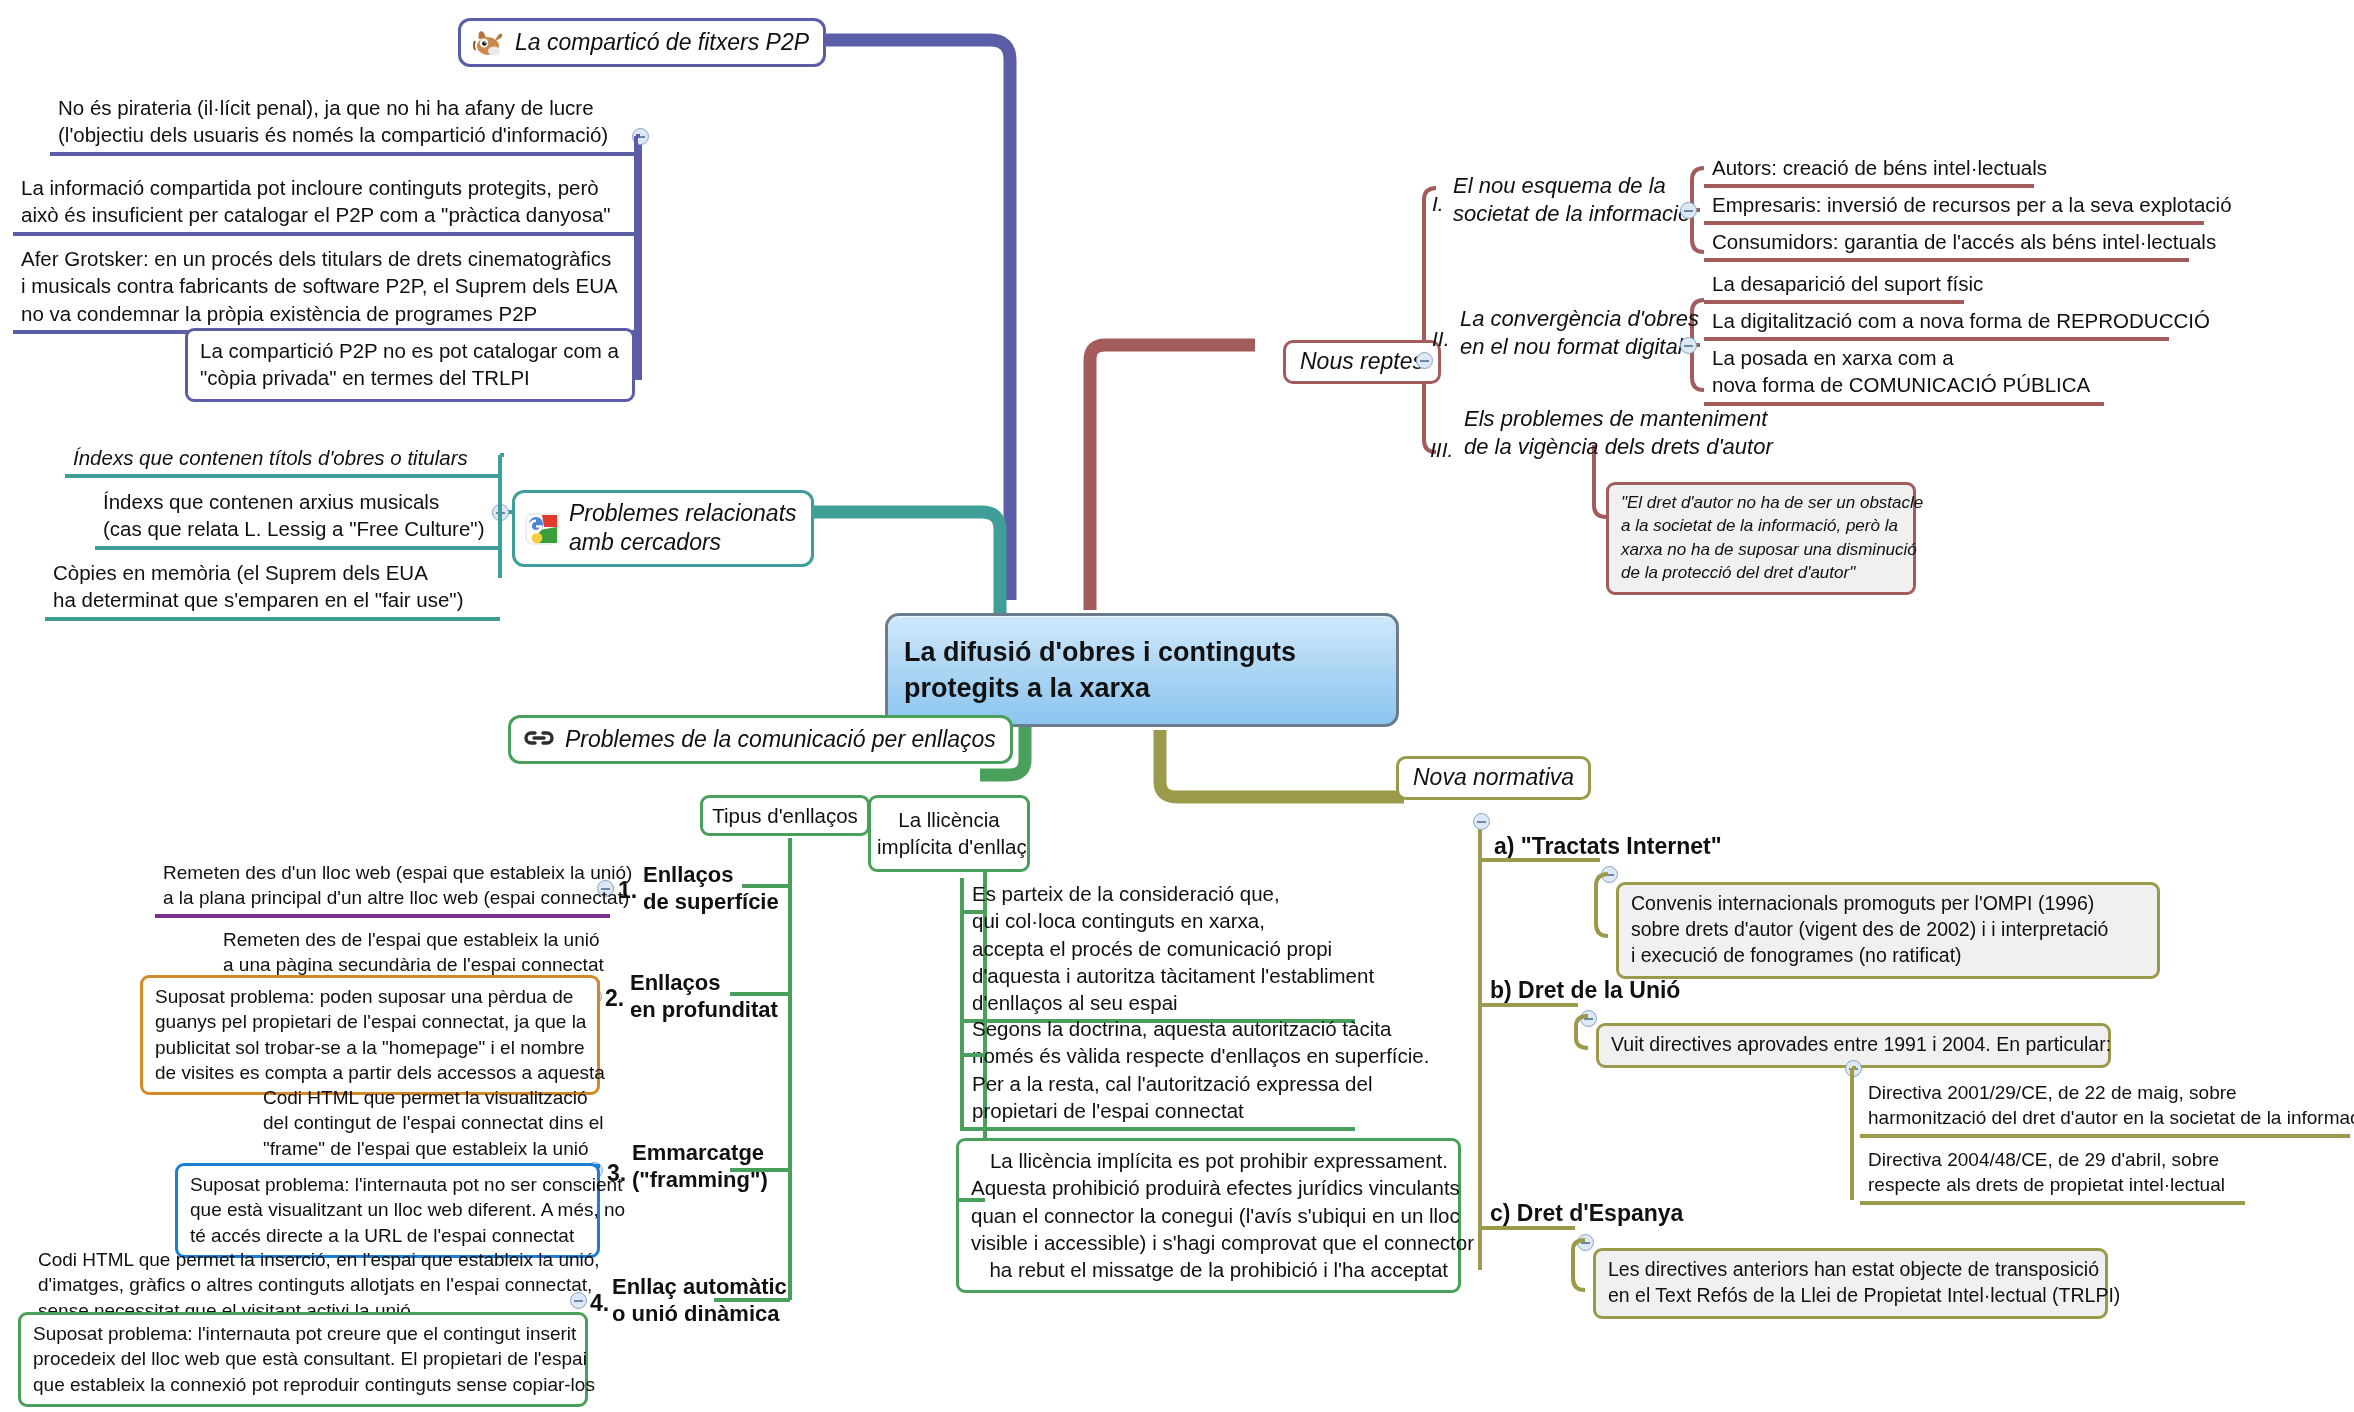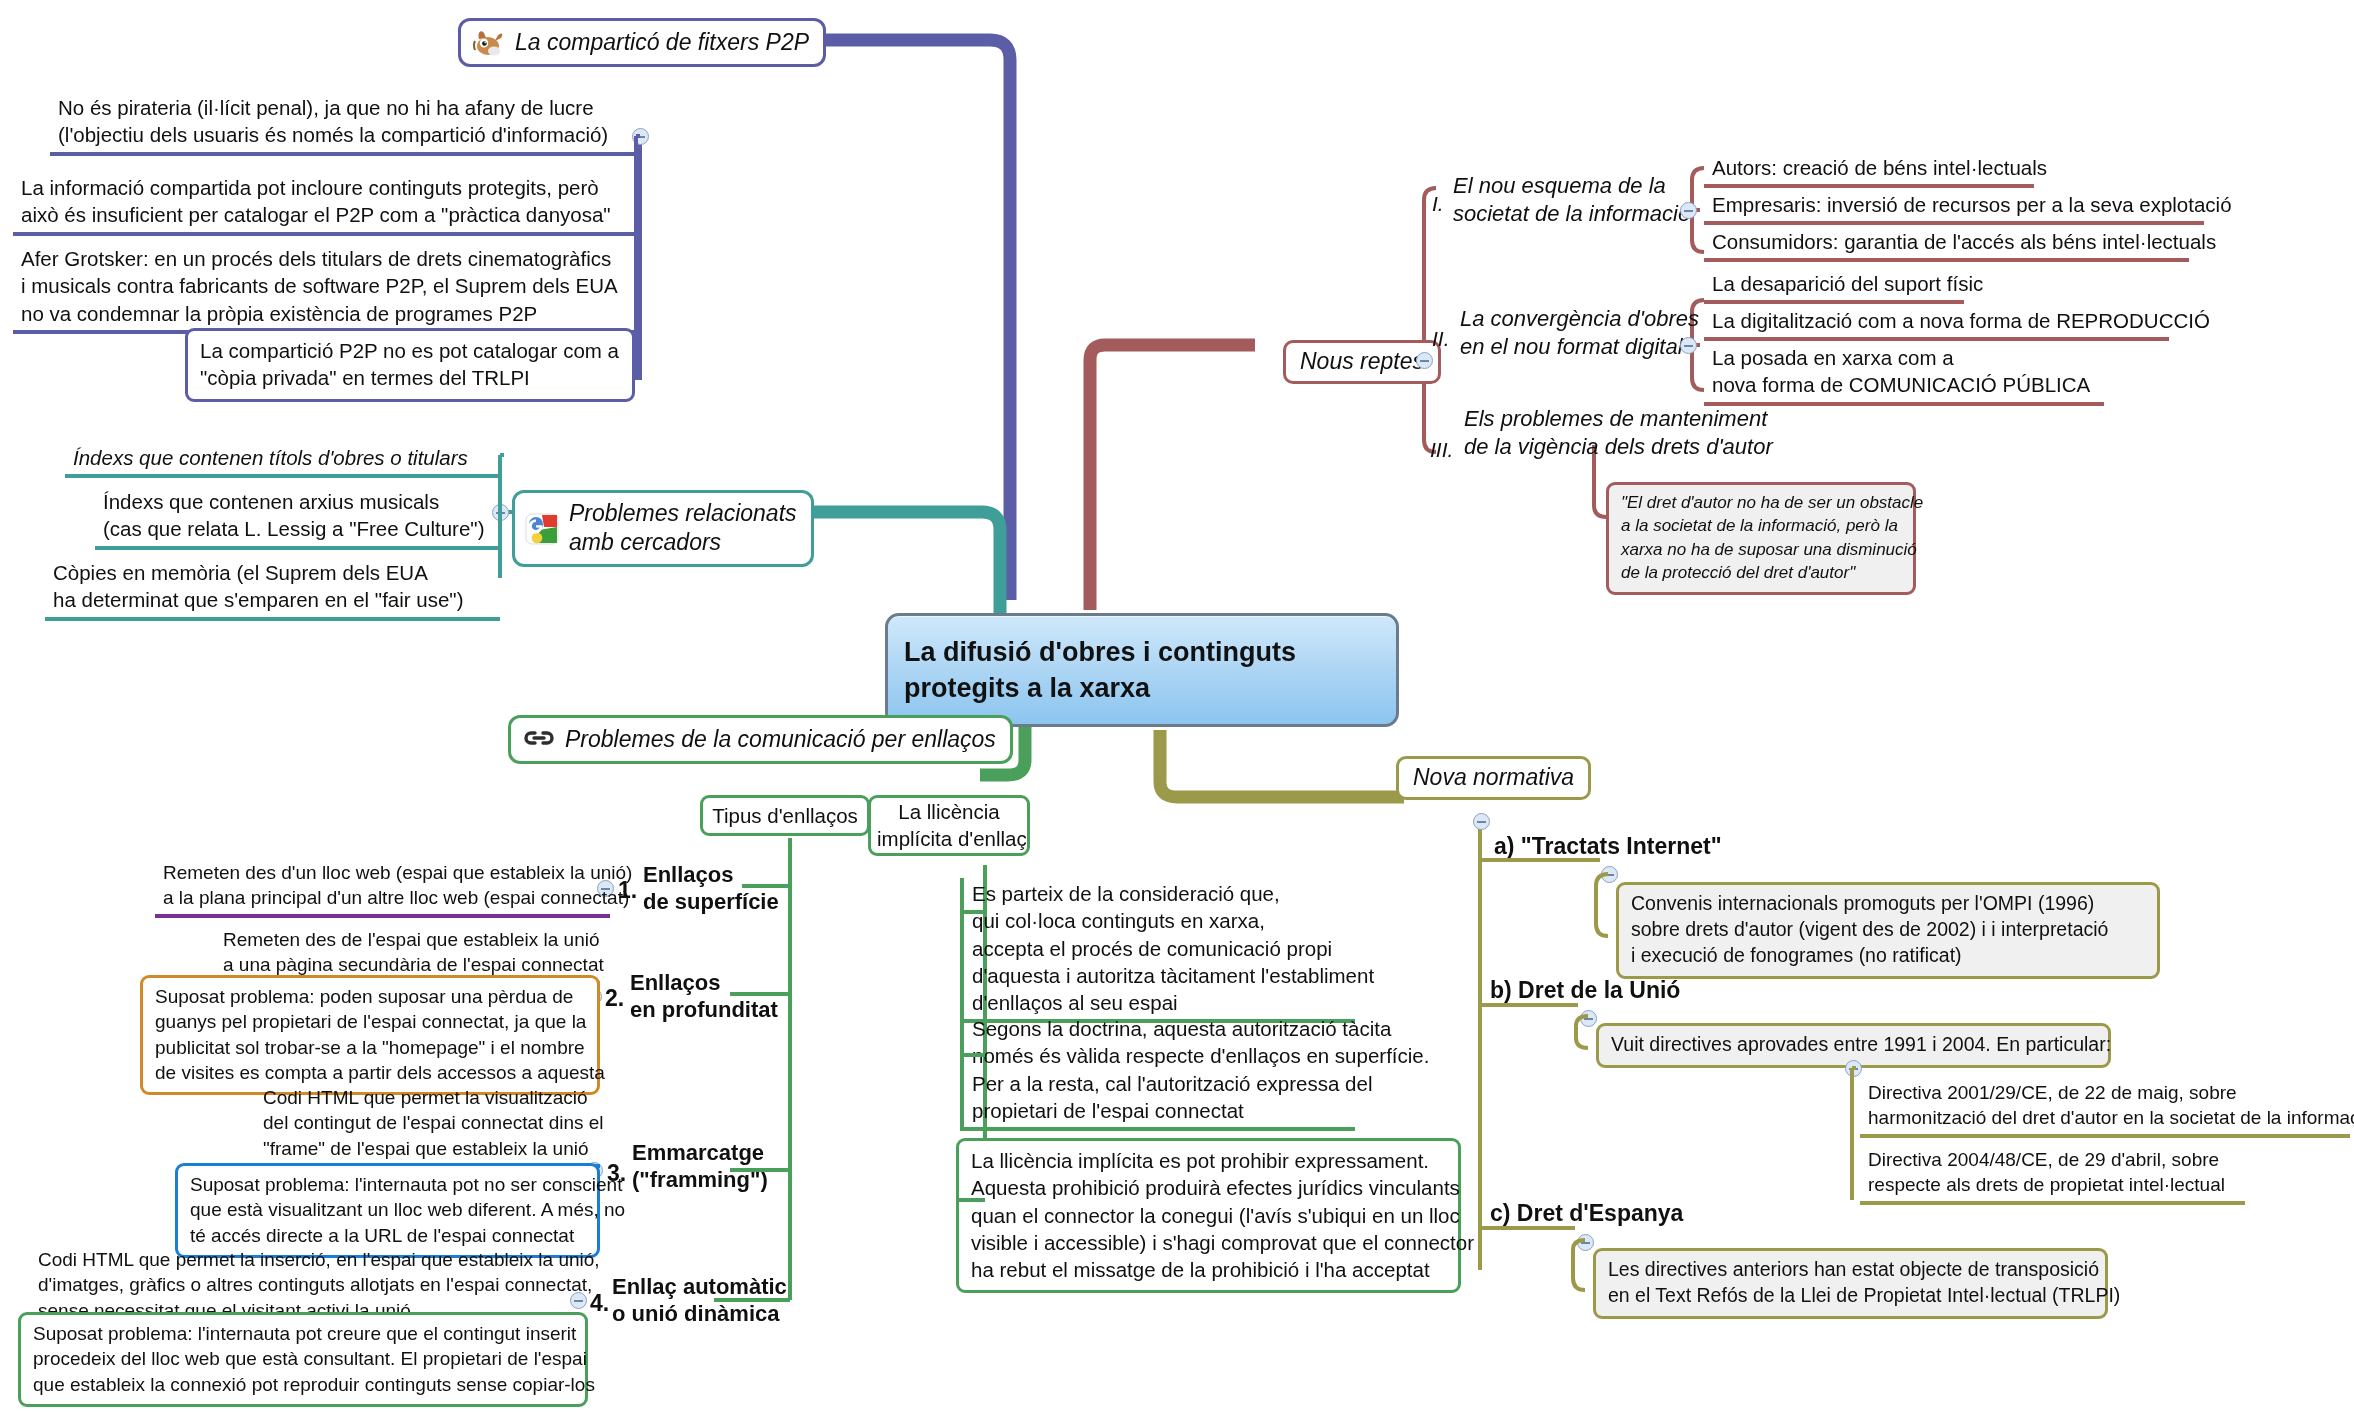--- a/index.html
+++ b/index.html
@@ -191,21 +191,21 @@
       <svg class="link-svg" width="36" height="28" viewBox="0 0 36 28">
         <path d="M14 9 h-4 a5 5 0 0 0 0 10 h4" stroke="#2e2e2e" stroke-width="3.4" fill="none" stroke-linecap="round"></path>
         <path d="M22 9 h4 a5 5 0 0 1 0 10 h-4" stroke="#2e2e2e" stroke-width="3.4" fill="none" stroke-linecap="round"></path>
         <path d="M13 14 h10" stroke="#2e2e2e" stroke-width="3.4" stroke-linecap="round"></path>
       </svg>
     </span>
     <span class="cap-txt">Problemes de la comunicació per enllaços</span>
   </div>
 
   <div class="boxed" style="left:700px;top:795px;width:170px;border-color:#4aa05a;text-align:center;padding:4px 6px;">Tipus d'enllaços</div>
-  <div class="boxed" style="left:868px;top:795px;width:162px;border-color:#4aa05a;text-align:center;padding:0 6px;">La llicència
+  <div class="boxed" style="left:868px;top:795px;width:162px;border-color:#4aa05a;text-align:center;padding:8px 6px;">La llicència
 implícita d'enllaç</div>
 
   <div class="numidx" style="left:618px;top:877px;">1.</div>
   <div class="numlbl" style="left:643px;top:862px;">Enllaços
 de superfície</div>
   <div class="knob" style="left:597px;top:880px;"></div>
   <div class="leaf ul" style="left:155px;top:858px;width:455px;border-color:#7b2f8f;font-size:19px;">Remeten des d'un lloc web (espai que estableix la unió)
 a la plana principal d'un altre lloc web (espai connectat)</div>
 
   <div class="numidx" style="left:605px;top:985px;">2.</div>
@@ -243,21 +243,21 @@
 
   <div class="leaf ul" style="left:960px;top:878px;width:395px;border-color:#4aa05a;border-left:4px solid #4aa05a;">Es parteix de la consideració que,
 qui col·loca continguts en xarxa,
 accepta el procés de comunicació propi
 d'aquesta i autoritza tàcitament l'establiment
 d'enllaços al seu espai</div>
   <div class="leaf ul" style="left:960px;top:1013px;width:395px;border-color:#4aa05a;border-left:4px solid #4aa05a;">Segons la doctrina, aquesta autorització tàcita
 només és vàlida respecte d'enllaços en superfície.
 Per a la resta, cal l'autorització expressa del
 propietari de l'espai connectat</div>
-  <div class="boxed" style="left:956px;top:1138px;width:505px;border-color:#4aa05a;">La llicència implícita es pot prohibir expressament.
+  <div class="boxed" style="left:956px;top:1138px;width:505px;border-color:#4aa05a;text-align:right;">La llicència implícita es pot prohibir expressament.
 Aquesta prohibició produirà efectes jurídics vinculants
 quan el connector la conegui (l'avís s'ubiqui en un lloc
 visible i accessible) i s'hagi comprovat que el connector
 ha rebut el missatge de la prohibició i l'ha acceptat</div>
 
   <div class="capsule" style="left:1396px;top:756px;border-color:#9a9a4a;border-radius:10px;padding:4px 14px 5px 14px;">
     <span class="cap-txt">Nova normativa</span>
   </div>
   <div class="knob" style="left:1473px;top:813px;"></div>
 

